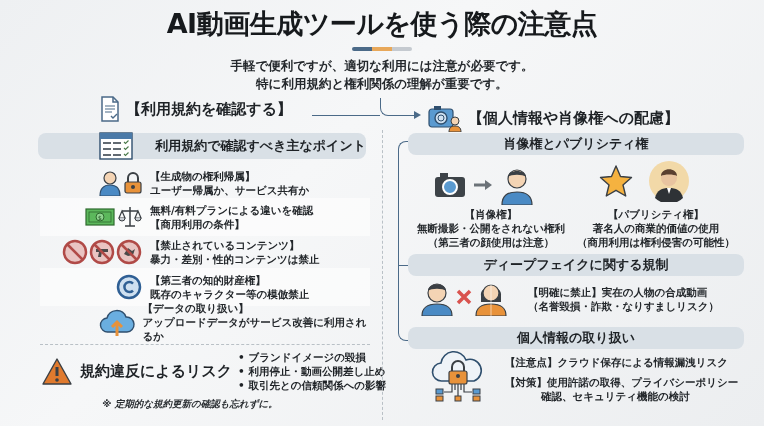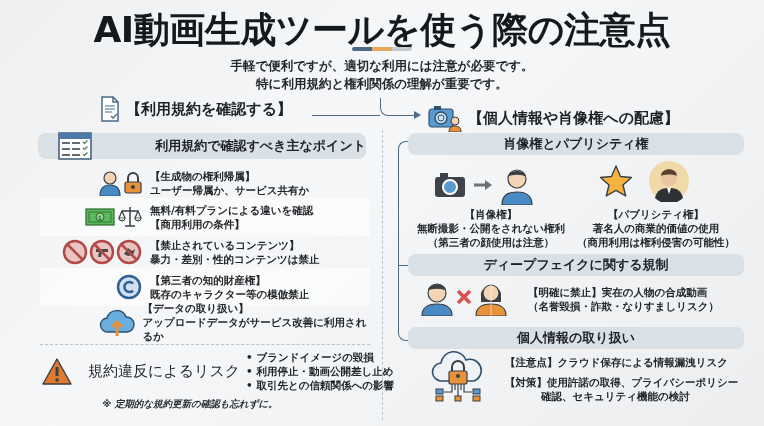--- a/index.html
+++ b/index.html
@@ -5,21 +5,21 @@
   * { box-sizing: border-box; margin: 0; padding: 0; }
   html, body { width: 764px; height: 426px; overflow: hidden; }
   body {
     font-family: "DejaVu Sans", "Liberation Sans", sans-serif;
     background: linear-gradient(135deg, #eef0f2 0%, #f6f7f8 40%, #eceef0 100%);
     color: #1e2226;
     position: relative;
   }
   .title {
     position: absolute; top: 6px; left: 0; width: 764px;
-    text-align: center; font-size: 36px; font-weight: bold; letter-spacing: -0.5px;
+    text-align: center; font-size: 27px; font-weight: bold; letter-spacing: -0.5px;
     color: #16191c;
   }
   .divider { position: absolute; top: 47px; left: 352px; width: 60px; height: 4px; display: flex; border-radius: 2px; overflow: hidden; }
   .divider span { flex: 1; }
   .subtitle {
     position: absolute; top: 57px; left: 0; width: 764px; text-align: center;
     font-size: 12.5px; font-weight: bold; line-height: 18px; color: #24282c;
   }
   .sec-head { position: absolute; display: flex; align-items: center; gap: 6px; font-size: 15px; font-weight: bold; }
   .flow-line { position: absolute; border-color: #4b6a88; border-style: solid; }
@@ -28,21 +28,21 @@
     display: flex; align-items: center; justify-content: center;
     font-size: 13px; font-weight: bold; color: #1e2226;
   }
   .row { position: absolute; left: 40px; width: 330px; height: 38px; display: flex; align-items: center; }
   .row.alt { background: rgba(255,255,255,0.55); }
   .row .icons { width: 110px; display: flex; justify-content: flex-end; align-items: center; gap: 3px; padding-right: 8px; }
   .row .txt { font-size: 10.5px; font-weight: bold; line-height: 14px; color: #23272b; }
   .dash-v { position: absolute; left: 382px; top: 130px; height: 290px; border-left: 1.5px dashed #b9c0c6; }
   .dash-h { position: absolute; left: 40px; top: 344px; width: 330px; border-top: 1.5px dashed #b9c0c6; }
   .risk { position: absolute; left: 42px; top: 350px; display: flex; align-items: center; }
-  .risk .lbl { font-size: 15px; font-weight: normal; margin-left: 16px; margin-right: 6px; }
+  .risk .lbl { font-size: 15px; font-weight: bold; margin-left: 8px; margin-right: 6px; }
   .risk ul { list-style: none; font-size: 10.5px; font-weight: bold; line-height: 14px; }
   .risk ul li::before { content: "• "; }
   .note { position: absolute; left: 0; width: 380px; top: 398px; text-align: center; font-size: 9.5px; font-weight: bold; color: #2c3034; font-style: italic; }
   .bracket { position: absolute; left: 398px; top: 141px; width: 12px; height: 200px; border: 1.5px solid #4b6a88; border-right: none; border-radius: 8px 0 0 8px; }
   .bracket-mid { position: absolute; left: 398px; top: 265px; width: 12px; border-top: 1.5px solid #4b6a88; }
   .ctxt { position: absolute; text-align: center; font-size: 10.5px; font-weight: bold; line-height: 14px; color: #23272b; }
   .ltxt { position: absolute; font-size: 10.5px; font-weight: bold; line-height: 14px; color: #23272b; }
   svg { display: block; }
 </style>
 </head>
@@ -69,21 +69,21 @@
       </svg>
   </span>
   <span>【利用規約を確認する】</span>
 </div>
 
 <div class="flow-line" style="left:312px; top:115px; width:68px; border-width:1.5px 0 0 0;"></div>
 <div class="flow-line" style="left:380px; top:98px; width:12px; height:18px; border-width:0 0 1.5px 1.5px; border-radius:0 0 0 8px;"></div>
 <div class="flow-line" style="left:392px; top:115px; width:24px; border-width:1.5px 0 0 0;"></div>
 <div style="position:absolute; left:414px; top:111px; width:0; height:0; border-left:7px solid #4b6a88; border-top:4.5px solid transparent; border-bottom:4.5px solid transparent;"></div>
 
-<div class="pill" style="left:38px; top:133px; width:328px; height:26px; justify-content:space-between;border-radius:8px;">
+<div class="pill" style="left:38px; top:133px; width:328px; height:26px; justify-content:flex-end;border-radius:8px;">
   <span style="margin-left:20px; margin-right:22px;">
     <svg width="34" height="28" viewBox="0 0 34 28">
         <rect x="1" y="1" width="32" height="26" fill="#fff" stroke="#2f4f6e" stroke-width="1.4"></rect>
         <rect x="1" y="1" width="32" height="6" fill="#4b7aa8"></rect>
         <path d="M4 11h8M14 11h8M4 17h8M14 17h8M4 23h8M14 23h8" stroke="#2f3a44" stroke-width="1.6"></path>
         <path d="M25 10l1.5 1.5 3-3M25 16l1.5 1.5 3-3M25 22l1.5 1.5 3-3" fill="none" stroke="#4a7a4a" stroke-width="1.1"></path>
       </svg>
   </span>
   <span>利用規約で確認すべき主なポイント</span>
 </div>

